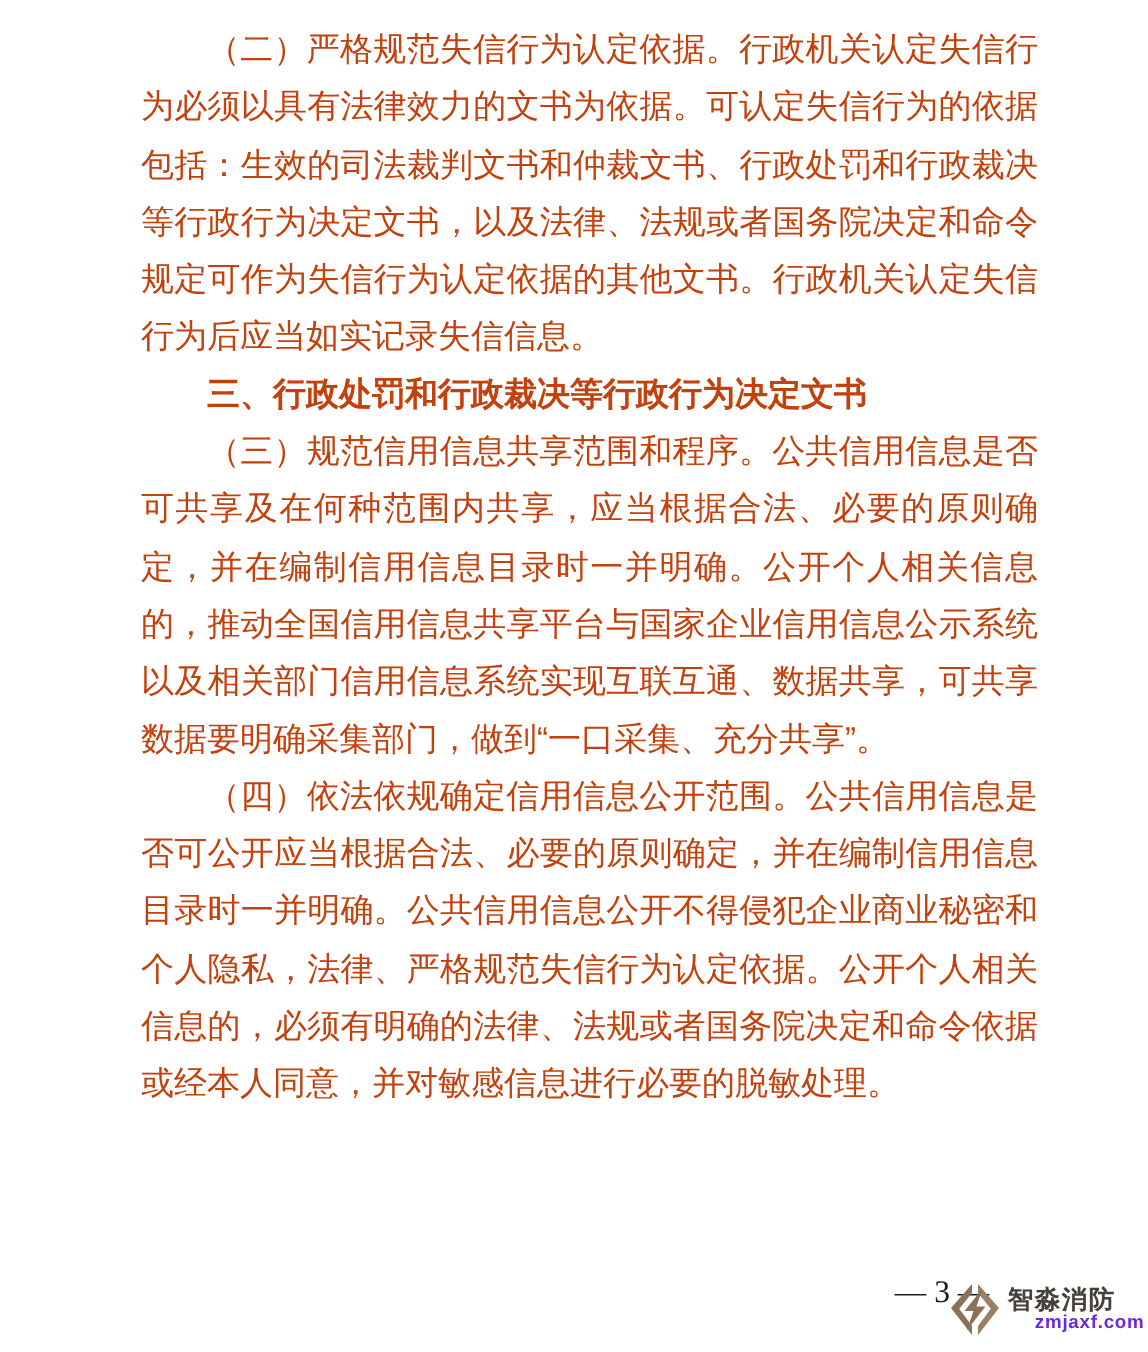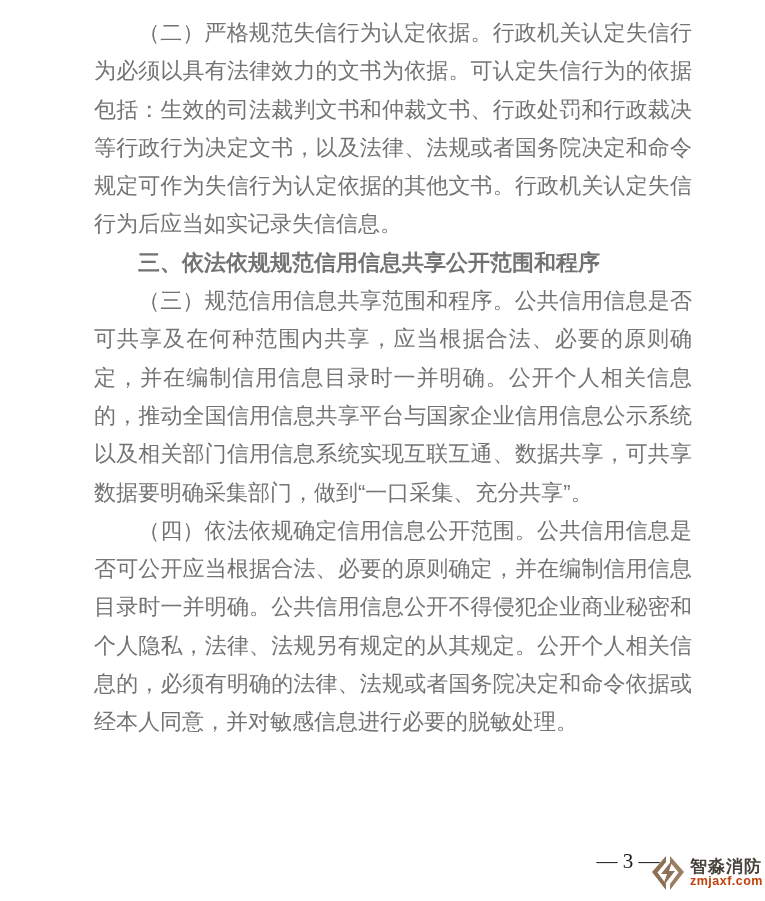--- a/index.html
+++ b/index.html
@@ -13,21 +13,21 @@
     height: 901px;
     background: #ffffff;
     overflow: hidden;
     font-family: "Liberation Sans", "DejaVu Sans", sans-serif;
   }
   .content {
     position: absolute;
     left: 94px;
     top: 14px;
     width: 598px;
-    color: #737373;
+    color: #c2410c;
     font-size: 22px;
     line-height: 38.3px;
     text-align: justify;
     text-justify: inter-ideograph;
   }
   .para {
     margin: 0;
     text-indent: 2em;
   }
   .heading {
@@ -65,35 +65,36 @@
   .wm-name {
     font-size: 17px;
     font-weight: 700;
     color: #45413a;
     letter-spacing: 1px;
     white-space: nowrap;
   }
   .wm-domain {
     font-size: 12.5px;
     font-weight: 700;
-    color: #c2410c;
+    color: #6d28d9;
     letter-spacing: 0.5px;
     white-space: nowrap;
+    margin-left: 18px;
   }
 </style>
 </head>
 <body>
 
 <div class="page">
 
   <main class="content">
     <p class="para">（二）严格规范失信行为认定依据。行政机关认定失信行为必须以具有法律效力的文书为依据。可认定失信行为的依据包括：生效的司法裁判文书和仲裁文书、行政处罚和行政裁决等行政行为决定文书，以及法律、法规或者国务院决定和命令规定可作为失信行为认定依据的其他文书。行政机关认定失信行为后应当如实记录失信信息。</p>
-    <p class="para heading">三、依法依规规范信用信息共享公开范围和程序</p>
+    <p class="para heading">三、行政处罚和行政裁决等行政行为决定文书</p>
     <p class="para">（三）规范信用信息共享范围和程序。公共信用信息是否可共享及在何种范围内共享，应当根据合法、必要的原则确定，并在编制信用信息目录时一并明确。公开个人相关信息的，推动全国信用信息共享平台与国家企业信用信息公示系统以及相关部门信用信息系统实现互联互通、数据共享，可共享数据要明确采集部门，做到“一口采集、充分共享”。</p>
-    <p class="para">（四）依法依规确定信用信息公开范围。公共信用信息是否可公开应当根据合法、必要的原则确定，并在编制信用信息目录时一并明确。公共信用信息公开不得侵犯企业商业秘密和个人隐私，法律、法规另有规定的从其规定。公开个人相关信息的，必须有明确的法律、法规或者国务院决定和命令依据或经本人同意，并对敏感信息进行必要的脱敏处理。</p>
+    <p class="para">（四）依法依规确定信用信息公开范围。公共信用信息是否可公开应当根据合法、必要的原则确定，并在编制信用信息目录时一并明确。公共信用信息公开不得侵犯企业商业秘密和个人隐私，法律、严格规范失信行为认定依据。公开个人相关信息的，必须有明确的法律、法规或者国务院决定和命令依据或经本人同意，并对敏感信息进行必要的脱敏处理。</p>
   </main>
 
   <div class="page-number">— 3 —</div>
 
   <div class="watermark">
     <svg class="wm-icon" viewBox="0 0 38 44" xmlns="http://www.w3.org/2000/svg" aria-hidden="true">
 
       <path d="M17 5 L3 21 L17 39 L17 33 L8.5 21.5 L17 11 Z" fill="#8d7156"></path>
 
       <path d="M21 5 L35 21 L21 39 L21 33 L29.5 21.5 L21 11 Z" fill="#9b7f63"></path>

